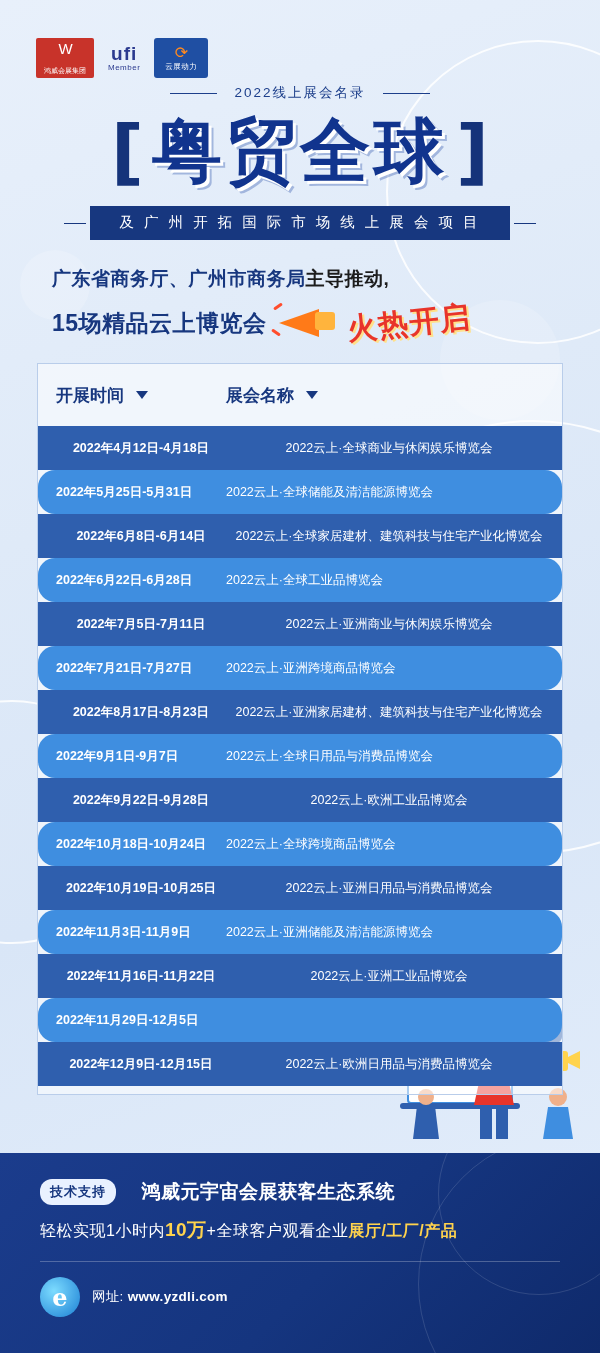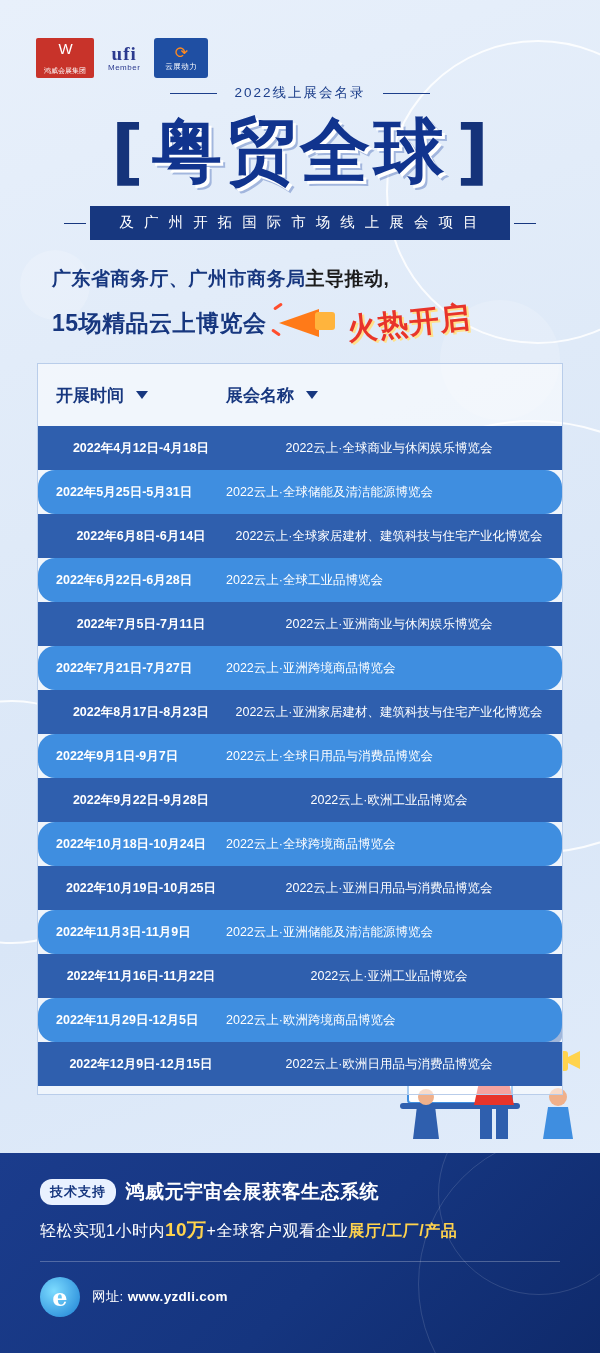--- a/index.html
+++ b/index.html
@@ -77,21 +77,20 @@
   }
   .logo-ufi {
     color: #2b3a8f;
     text-align: center;
     line-height: 1.05;
   }
   .logo-ufi .big {
     font-size: 19px;
     font-weight: bold;
     letter-spacing: 1px;
-    font-family: Liberation Serif, serif;
   }
   .logo-ufi .small {
     font-size: 8px;
     letter-spacing: 0.5px;
   }
   .logo-cloud {
     width: 54px;
     height: 40px;
     background: #1f4fa3;
     border-radius: 3px;
@@ -356,21 +355,21 @@
     font-size: 13px;
     padding: 4px 10px;
     border-radius: 12px;
     vertical-align: middle;
     letter-spacing: 1px;
   }
   .tech-title {
     display: inline-block;
     font-size: 19px;
     font-weight: bold;
-    margin-left: 5px;
+    margin-left: 21px;
     vertical-align: middle;
     letter-spacing: 0.5px;
   }
   .tech-sub {
     margin-top: 12px;
     font-size: 16px;
     letter-spacing: 0.5px;
   }
   .tech-sub .num { color: #ffd34d; font-weight: bold; font-size: 19px; }
   .tech-sub .em { color: #ffd34d; font-weight: bold; }
@@ -528,21 +527,20 @@
     <div class="row light">
       <div class="c-time">2022年11月3日-11月9日</div>
       <div class="c-name">2022云上·亚洲储能及清洁能源博览会</div>
     </div>
     <div class="row dark">
       <div class="c-time">2022年11月16日-11月22日</div>
       <div class="c-name">2022云上·亚洲工业品博览会</div>
     </div>
     <div class="row light">
       <div class="c-time">2022年11月29日-12月5日</div>
-      <div class="c-name">2022云上·欧洲跨境商品博览会</div>
     </div>
     <div class="row dark">
       <div class="c-time">2022年12月9日-12月15日</div>
       <div class="c-name">2022云上·欧洲日用品与消费品博览会</div>
     </div>
   </div>
 
   <svg class="illus" viewBox="0 0 200 150">
     <rect x="18" y="28" width="104" height="70" rx="3" fill="#ffffff" stroke="#3f8ee0" stroke-width="2"></rect>
     <rect x="26" y="36" width="60" height="4" fill="#cfe1f6"></rect>

